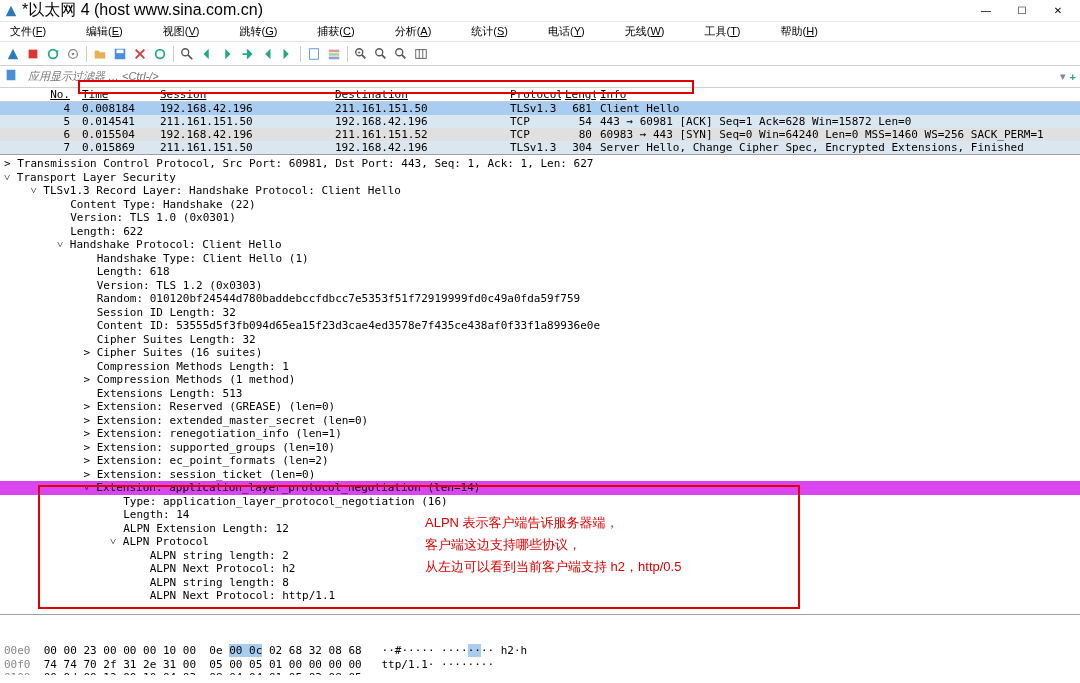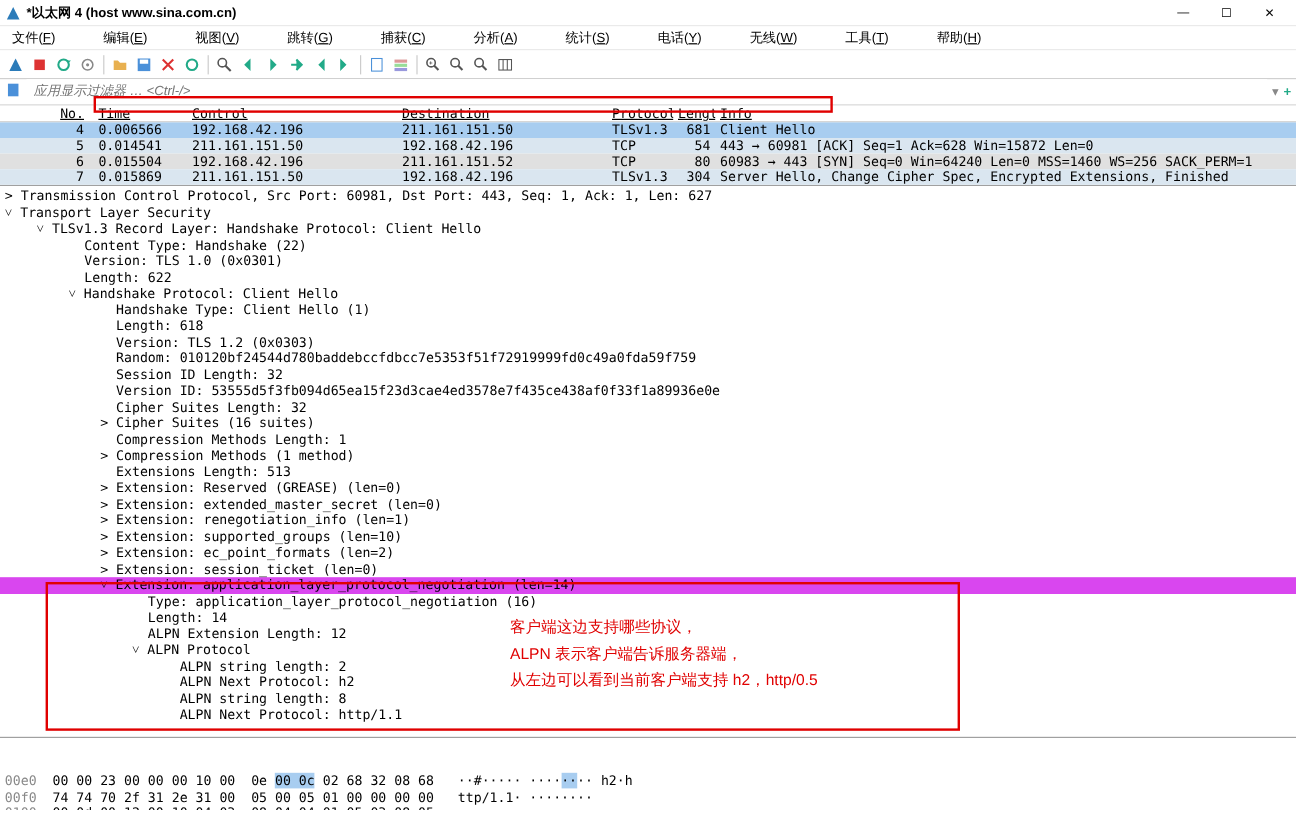--- a/index.html
+++ b/index.html
@@ -1,20 +1,20 @@
 <!DOCTYPE html>
 <html><head>
 <meta charset="utf-8">
 <style>
 * { margin: 0; padding: 0; box-sizing: border-box; }
 body { font-family: "Microsoft YaHei", Tahoma, sans-serif; font-size: 11px; background: #fff; width: 1080px; height: 683px; overflow: hidden; position: relative; }
 .titlebar { height: 22px; background: #fff; display: flex; align-items: center; padding: 0 4px; border-bottom: 1px solid #e5e5e5; }
 .titlebar .icon { width: 14px; height: 14px; margin-right: 4px; }
 .titlebar .icon svg { width: 14px; height: 14px; }
-.titlebar .title { flex: 1; font-size: 11px; color: #000; font-weight: bold; }
+.titlebar .title { flex: 1; font-size: 16px; color: #000; }
 .winbtns { display: flex; }
 .winbtn { width: 36px; height: 22px; display: flex; align-items: center; justify-content: center; font-size: 10px; font-family: Arial; }
 .menubar { height: 20px; background: #fff; display: flex; align-items: center; padding: 0 4px; font-size: 11px; border-bottom: 1px solid #e5e5e5; gap: 28px; }
 .menu-item { padding: 2px 6px; cursor: default; }
 .menu-item .u { text-decoration: underline; }
 .toolbar { height: 24px; background: #fff; display: flex; align-items: center; padding: 0 4px; gap: 2px; border-bottom: 1px solid #d0d0d0; }
 .tbtn { width: 18px; height: 18px; display: flex; align-items: center; justify-content: center; }
 .tbtn svg { width: 14px; height: 14px; }
 .tb-sep { width: 1px; height: 16px; background: #ccc; margin: 0 2px; }
 .filter-bar { height: 22px; display: flex; border-bottom: 1px solid #d0d0d0; }
@@ -204,30 +204,30 @@
   <div class="filter-end">
     <span style="color:#888">▾</span>
     <span style="color:#2a8;font-weight:bold">+</span>
   </div>
 </div>
 
 <div class="packet-list">
   <div class="plist-header">
     <div class="col c-no">No.</div>
     <div class="col c-time">Time</div>
-    <div class="col c-src">Control</div>
+    <div class="col c-src">Session</div>
     <div class="col c-dst">Destination</div>
     <div class="col c-prot">Protocol</div>
     <div class="col c-len">Length</div>
     <div class="col c-info">Info</div>
   </div>
   <div id="plist-body">
       <div class="plist-row row-sel">
         <div class="col c-no">4</div>
-        <div class="col c-time">0.006566</div>
+        <div class="col c-time">0.008184</div>
         <div class="col c-src">192.168.42.196</div>
         <div class="col c-dst">211.161.151.50</div>
         <div class="col c-prot">TLSv1.3</div>
         <div class="col c-len">681</div>
         <div class="col c-info">Client Hello</div>
       </div>
       <div class="plist-row row-lgray">
         <div class="col c-no">5</div>
         <div class="col c-time">0.014541</div>
         <div class="col c-src">211.161.151.50</div>
@@ -266,21 +266,21 @@
       <div class="tree-line">    ˅ TLSv1.3 Record Layer: Handshake Protocol: Client Hello</div>
       <div class="tree-line">          Content Type: Handshake (22)</div>
       <div class="tree-line">          Version: TLS 1.0 (0x0301)</div>
       <div class="tree-line">          Length: 622</div>
       <div class="tree-line">        ˅ Handshake Protocol: Client Hello</div>
       <div class="tree-line">              Handshake Type: Client Hello (1)</div>
       <div class="tree-line">              Length: 618</div>
       <div class="tree-line">              Version: TLS 1.2 (0x0303)</div>
       <div class="tree-line">              Random: 010120bf24544d780baddebccfdbcc7e5353f51f72919999fd0c49a0fda59f759</div>
       <div class="tree-line">              Session ID Length: 32</div>
-      <div class="tree-line">              Version ID: 53555d5f3fb094d65ea15f23d3cae4ed3578e7f435ce438af0f33f1a89936e0e</div>
+      <div class="tree-line">              Content ID: 53555d5f3fb094d65ea15f23d3cae4ed3578e7f435ce438af0f33f1a89936e0e</div>
       <div class="tree-line">              Cipher Suites Length: 32</div>
       <div class="tree-line">            &gt; Cipher Suites (16 suites)</div>
       <div class="tree-line">              Compression Methods Length: 1</div>
       <div class="tree-line">            &gt; Compression Methods (1 method)</div>
       <div class="tree-line">              Extensions Length: 513</div>
       <div class="tree-line">            &gt; Extension: Reserved (GREASE) (len=0)</div>
       <div class="tree-line">            &gt; Extension: extended_master_secret (len=0)</div>
       <div class="tree-line">            &gt; Extension: renegotiation_info (len=1)</div>
       <div class="tree-line">            &gt; Extension: supported_groups (len=10)</div>
       <div class="tree-line">            &gt; Extension: ec_point_formats (len=2)</div>
@@ -289,22 +289,22 @@
       <div class="tree-line">                  Type: application_layer_protocol_negotiation (16)</div>
       <div class="tree-line">                  Length: 14</div>
       <div class="tree-line">                  ALPN Extension Length: 12</div>
       <div class="tree-line">                ˅ ALPN Protocol</div>
       <div class="tree-line">                      ALPN string length: 2</div>
       <div class="tree-line">                      ALPN Next Protocol: h2</div>
       <div class="tree-line">                      ALPN string length: 8</div>
       <div class="tree-line">                      ALPN Next Protocol: http/1.1</div>
     </div>
   <div class="annotation" style="left:425px;top:357px">
+    <div>ALPN 表示客户端告诉服务器端，</div>
     <div>客户端这边支持哪些协议，</div>
-    <div>ALPN 表示客户端告诉服务器端，</div>
     <div>从左边可以看到当前客户端支持 h2，http/0.5</div>
   </div>
 </div>
 
 <div class="redbox" style="left:38px;top:485px;width:762px;height:124px"></div>
 
 <div class="hex-pane">
   <div id="hex-body"><div><span style="color:#888">00e0</span>  00 00 23 00 00 00 10 00  0e <span class="hex-sel">00 0c</span> 02 68 32 08 68   ··#····· ····<span class="hex-sel">··</span>·· h2·h</div><div><span style="color:#888">00f0</span>  74 74 70 2f 31 2e 31 00  05 00 05 01 00 00 00 00   ttp/1.1· ········<span class="hex-sel"></span><span class="hex-sel"></span></div><div><span style="color:#888">0100</span>  00 0d 00 12 00 10 04 03  08 04 04 01 05 03 08 05   ········ ········<span class="hex-sel"></span><span class="hex-sel"></span></div></div>
 </div>
 

